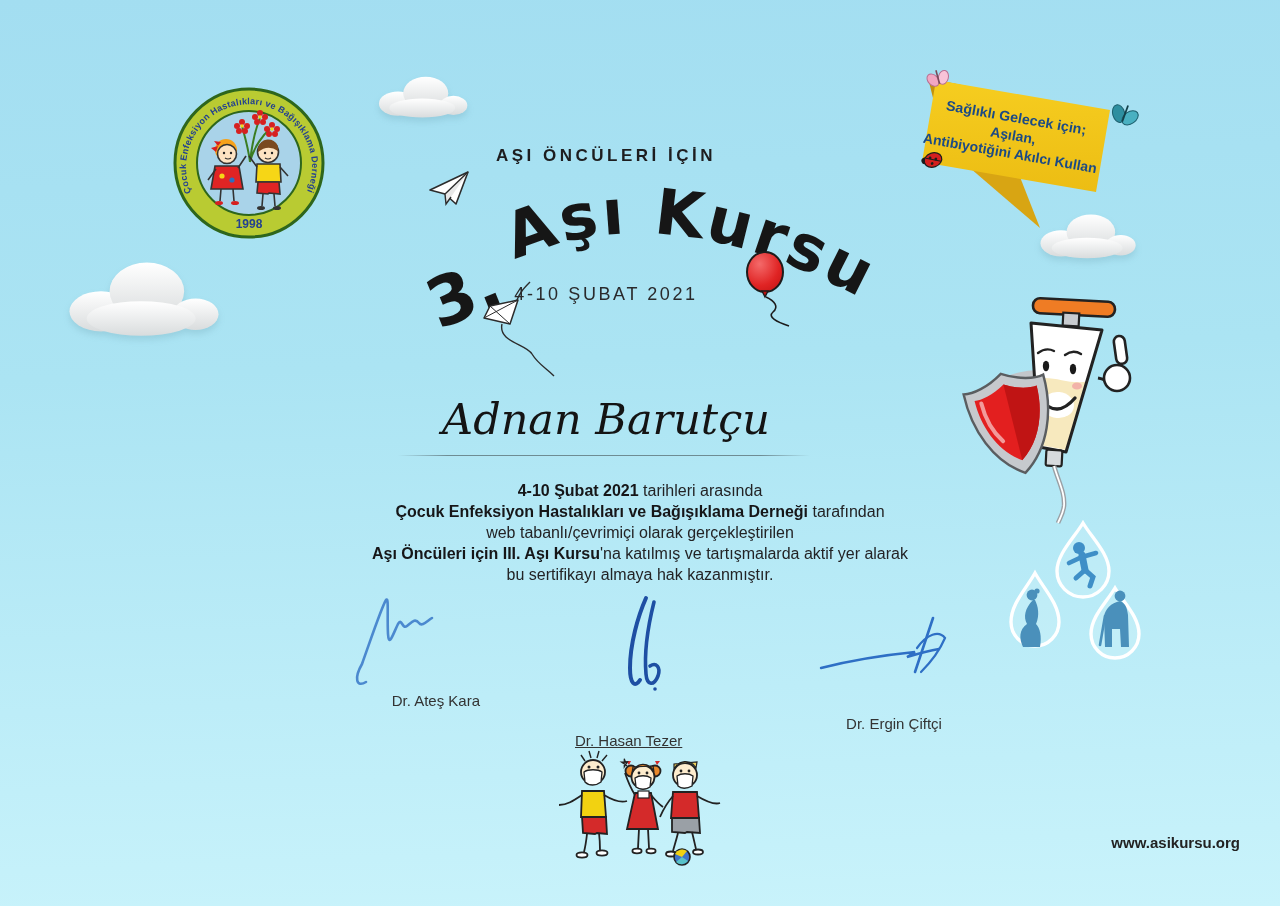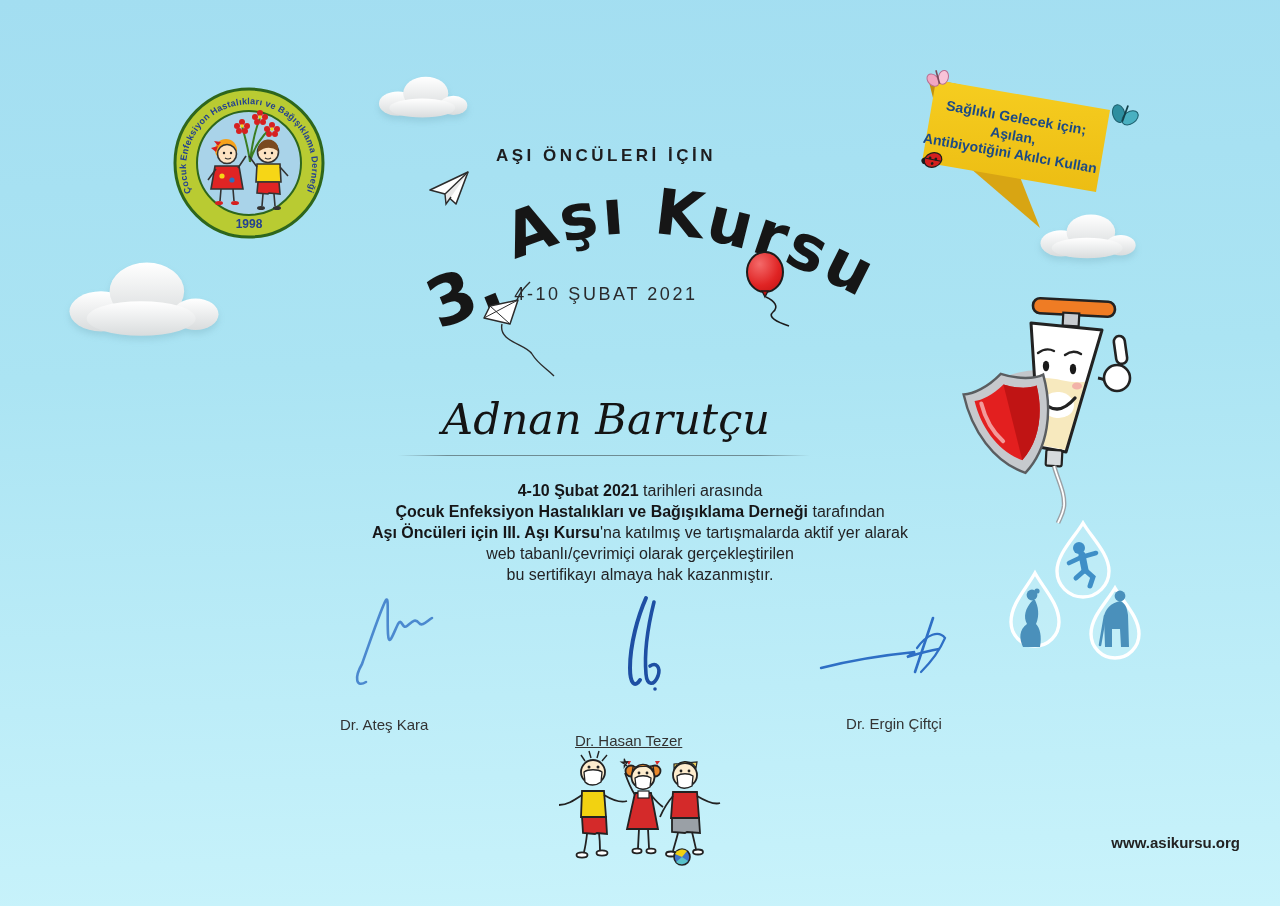--- a/index.html
+++ b/index.html
@@ -11,21 +11,21 @@
   .abs{position:absolute;}
   .centered{left:0;width:1212px;text-align:center;}
   .kicker{top:146px;font-size:17px;font-weight:700;letter-spacing:3.5px;color:#1d1d1f;}
   .datey{top:284px;font-size:18px;font-weight:500;letter-spacing:2.6px;color:#2a2a2c;}
   .recipient{top:394px;font-family:"DejaVu Serif",serif;font-style:italic;font-size:43px;color:#141414;}
   .rule{top:455px;left:398px;width:412px;height:1px;
     background:linear-gradient(90deg,rgba(0,0,0,0),rgba(30,30,30,.45) 12%,rgba(30,30,30,.45) 88%,rgba(0,0,0,0));}
   .bodytext{top:480px;font-size:16px;line-height:21px;color:#232325;margin-left:34px;}
   .bodytext b{font-weight:700;color:#161618;}
   .signame{font-size:15px;color:#333;}
-  .sig1name{top:692px;left:340px;width:140px;text-align:left;margin-top:24px;}
+  .sig1name{top:692px;left:340px;width:140px;text-align:right;}
   .sig2name{top:732px;left:575px;width:140px;text-align:left;text-decoration:underline;}
   .sig3name{top:692px;left:824px;width:140px;text-align:center;margin-top:23px;}
   .website{top:834px;left:1040px;width:200px;text-align:right;font-size:15px;font-weight:700;color:#222;}
   .cloud{filter:drop-shadow(0 4px 3px rgba(70,120,140,.18));}
   svg text{font-family:"Liberation Sans",sans-serif;}
   .titleword{font-family:"DejaVu Sans",sans-serif;font-weight:bold;}
 </style>
 </head>
 <body>
 
@@ -189,22 +189,22 @@
   </svg>
 
   <div class="abs centered datey">4-10 ŞUBAT 2021</div>
 
   <div class="abs centered recipient">Adnan Barutçu</div>
   <div class="abs rule"></div>
 
   <div class="abs centered bodytext">
     <div><b>4-10 Şubat 2021</b><span> tarihleri arasında</span></div>
     <div><b>Çocuk Enfeksiyon Hastalıkları ve Bağışıklama Derneği</b><span> tarafından</span></div>
+    <div><span>web tabanlı/çevrimiçi olarak gerçekleştirilen</span></div>
     <div><b>Aşı Öncüleri için III. Aşı Kursu</b><span>'na katılmış ve tartışmalarda aktif yer alarak</span></div>
-    <div><span>web tabanlı/çevrimiçi olarak gerçekleştirilen</span></div>
     <div><span>bu sertifikayı almaya hak kazanmıştır.</span></div>
   </div>
 
   <svg class="abs" style="left:352px;top:590px" width="130" height="100" viewBox="0 0 130 100">
     <path d="M14,92 C4,98 2,88 10,74 C20,46 30,16 34,10 C37,6 35,26 36,44 C37,58 41,44 46,34 C50,27 50,40 55,36 C60,32 63,28 67,33 C70,37 75,31 80,28" stroke="#4b89cf" stroke-width="2.6" fill="none" stroke-linecap="round"></path>
   </svg>
   <svg class="abs" style="left:602px;top:592px" width="80" height="105" viewBox="0 0 80 105">
     <path d="M44,6 C36,24 28,52 28,76 C28,92 33,96 38,88" stroke="#1e4fa3" stroke-width="4" fill="none" stroke-linecap="round"></path>
     <path d="M52,10 C46,34 42,60 44,82 C45,94 52,94 56,84 C59,75 54,70 48,74" stroke="#1e4fa3" stroke-width="3.6" fill="none" stroke-linecap="round"></path>
     <circle cx="53" cy="97" r="1.8" fill="#1e4fa3"></circle>

